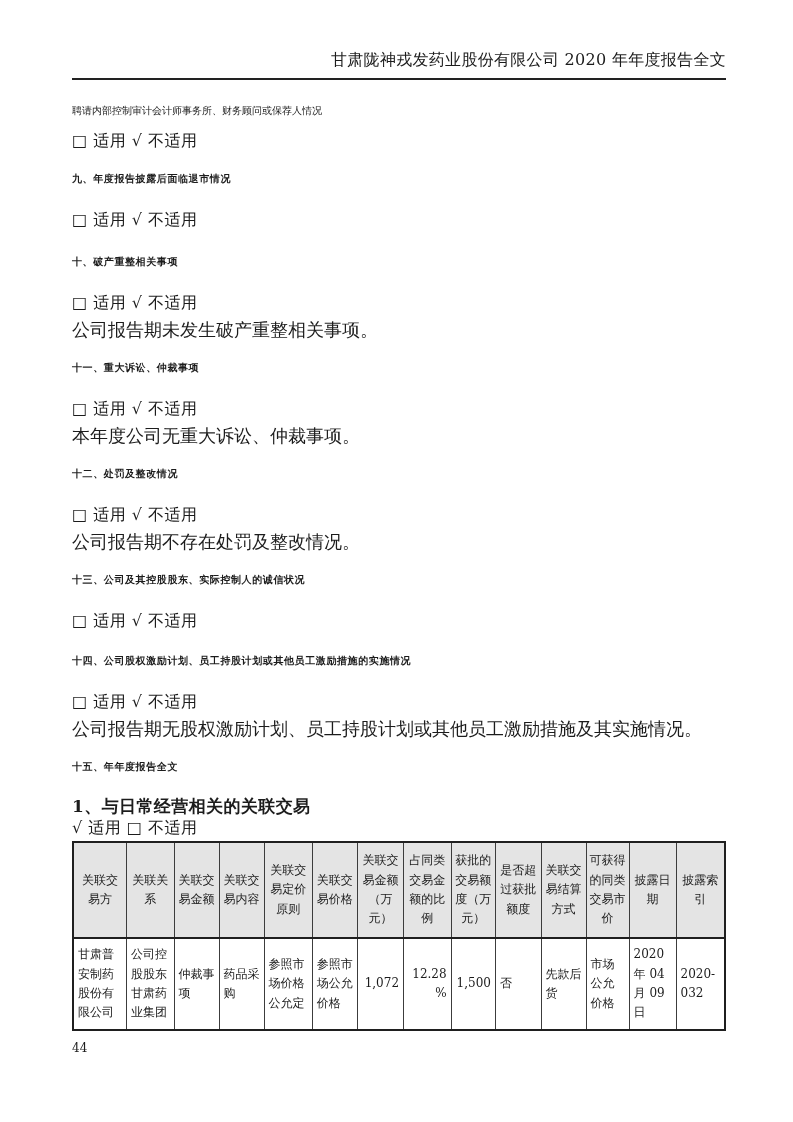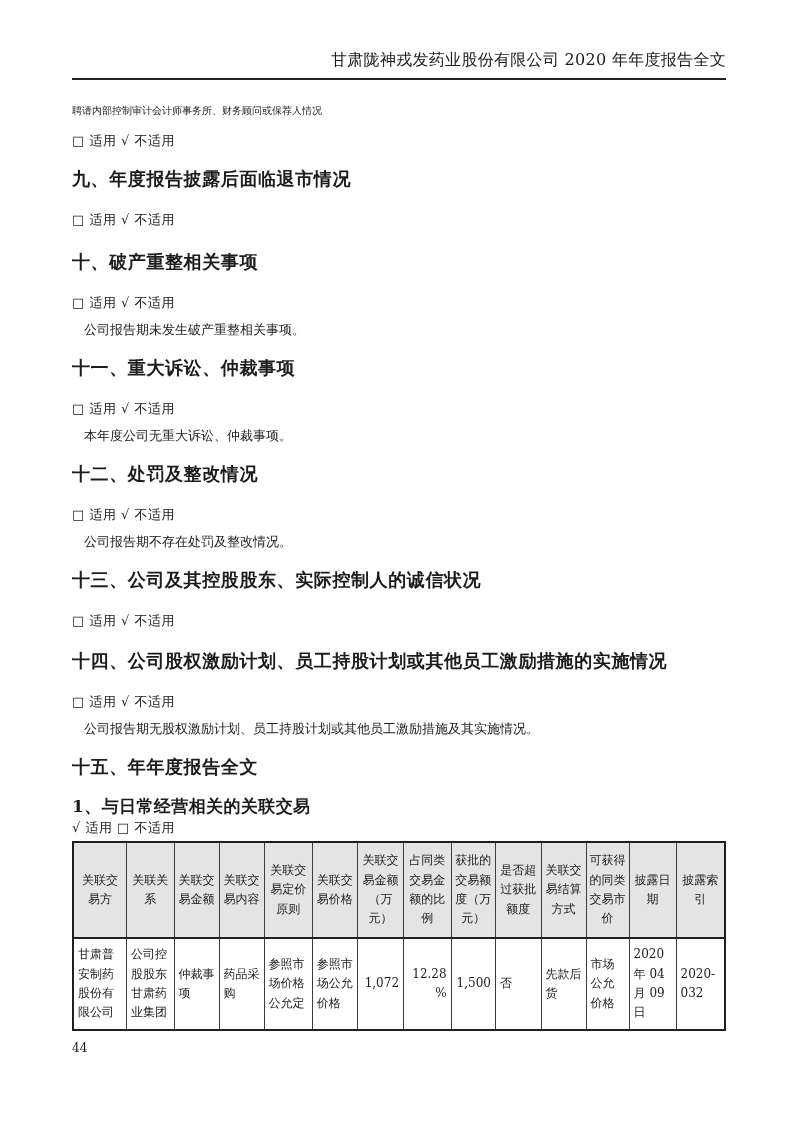--- a/index.html
+++ b/index.html
@@ -16,24 +16,24 @@
   }
   .doc-header{
     text-align:right;
     font-size:16px;
     letter-spacing:.3px;
     padding-bottom:7px;
     border-bottom:2px solid #222222;
     white-space:nowrap;
   }
   .body-line{font-size:10px;line-height:17px;margin:0;}
-  .applicability{font-size:13px;line-height:17px;margin:0;letter-spacing:.5px;}
-  .note{font-size:13px;line-height:17px;margin:12px;}
+  .applicability{font-size:16px;line-height:17px;margin:0;letter-spacing:.5px;}
+  .note{font-size:18px;line-height:17px;margin:0;}
   .section-title{
-    font-size:18px;font-weight:bold;line-height:20px;
+    font-size:10px;font-weight:bold;line-height:20px;
     margin:0;letter-spacing:.6px;
   }
   .sub-title{
     font-size:17px;font-weight:bold;line-height:18px;
     margin:0;letter-spacing:.4px;
   }
   .mt10{margin-top:10px;} .mt13{margin-top:13px;} .mt16{margin-top:4px;}
   .mt20{margin-top:20px;} .mt22{margin-top:22px;} .mt24{margin-top:24px;}
   table.rt{
     width:100%;

